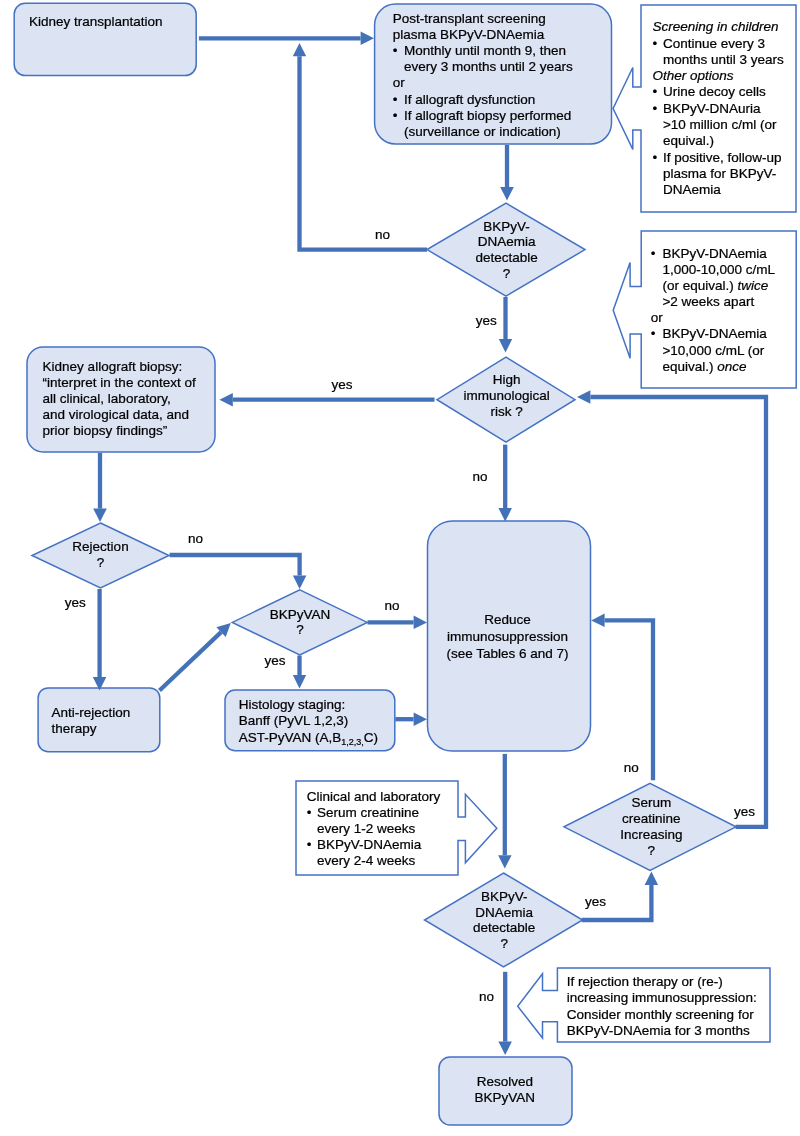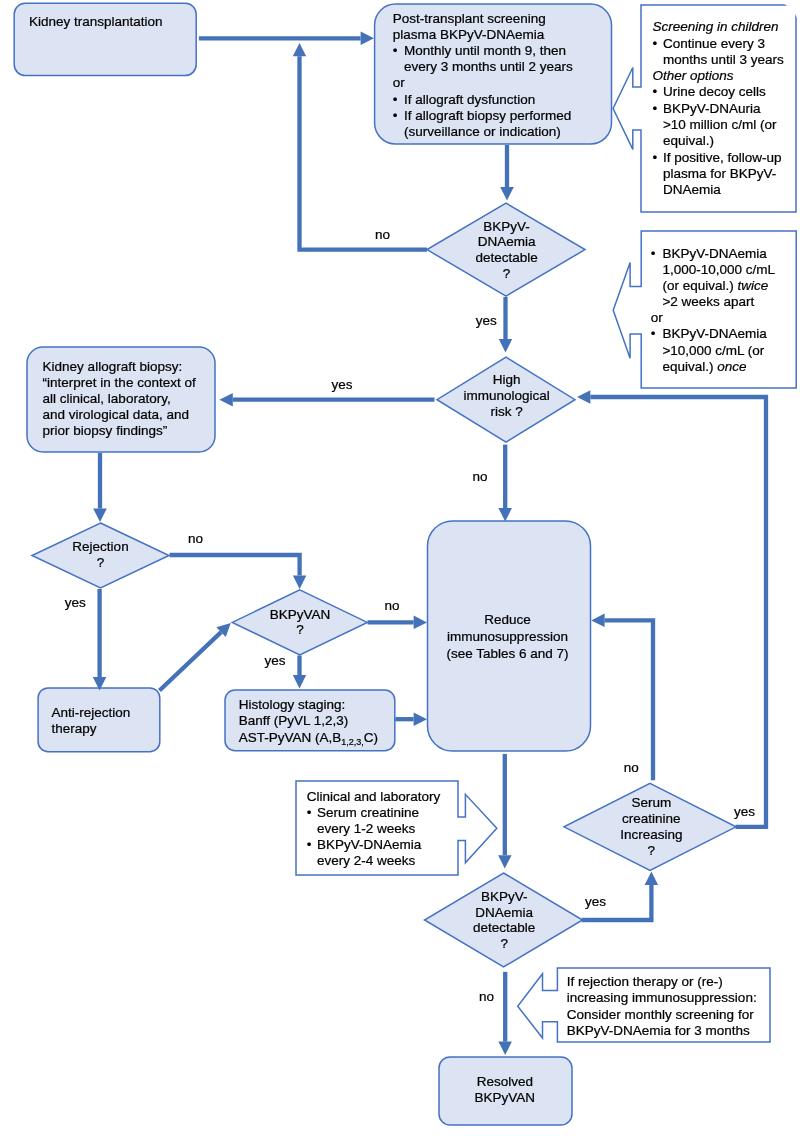--- a/index.html
+++ b/index.html
@@ -1,18 +1,18 @@
 <!DOCTYPE html>
 <html><head>
 <meta charset="utf-8">
 <title>BKPyV screening and management flowchart</title>
 <style>
   html,body{margin:0;padding:0;background:#ffffff;}
   body{width:800px;height:1136px;font-family:"Liberation Sans",sans-serif;background:#ffffff;}
-  #stage{position:relative;width:800px;height:1136px;overflow:hidden;background:#ffffff;border-radius:31px;}
+  #stage{position:relative;width:800px;height:1136px;overflow:hidden;background:#ffffff;}
   svg#chart{position:absolute;left:0;top:0;display:block;}
   .node-shape{fill:#DCE3F3;stroke:#4472C4;stroke-width:1.5;}
   .callout-box{fill:none;stroke:#4472C4;stroke-width:1.5;stroke-linejoin:miter;stroke-linecap:butt;}
   .conn{stroke:#4472B8;stroke-width:4.3;fill:none;stroke-linecap:butt;stroke-linejoin:miter;}
   .head{fill:#4472B8;}
   text{font-family:"Liberation Sans",sans-serif;fill:#000000;white-space:pre;paint-order:stroke;stroke:#000000;stroke-width:0.22px;}
   .t{font-size:13.5px;}
   .lbl{font-size:13.5px;}
   .it{font-style:italic;}
   .sub{font-size:9px;}

